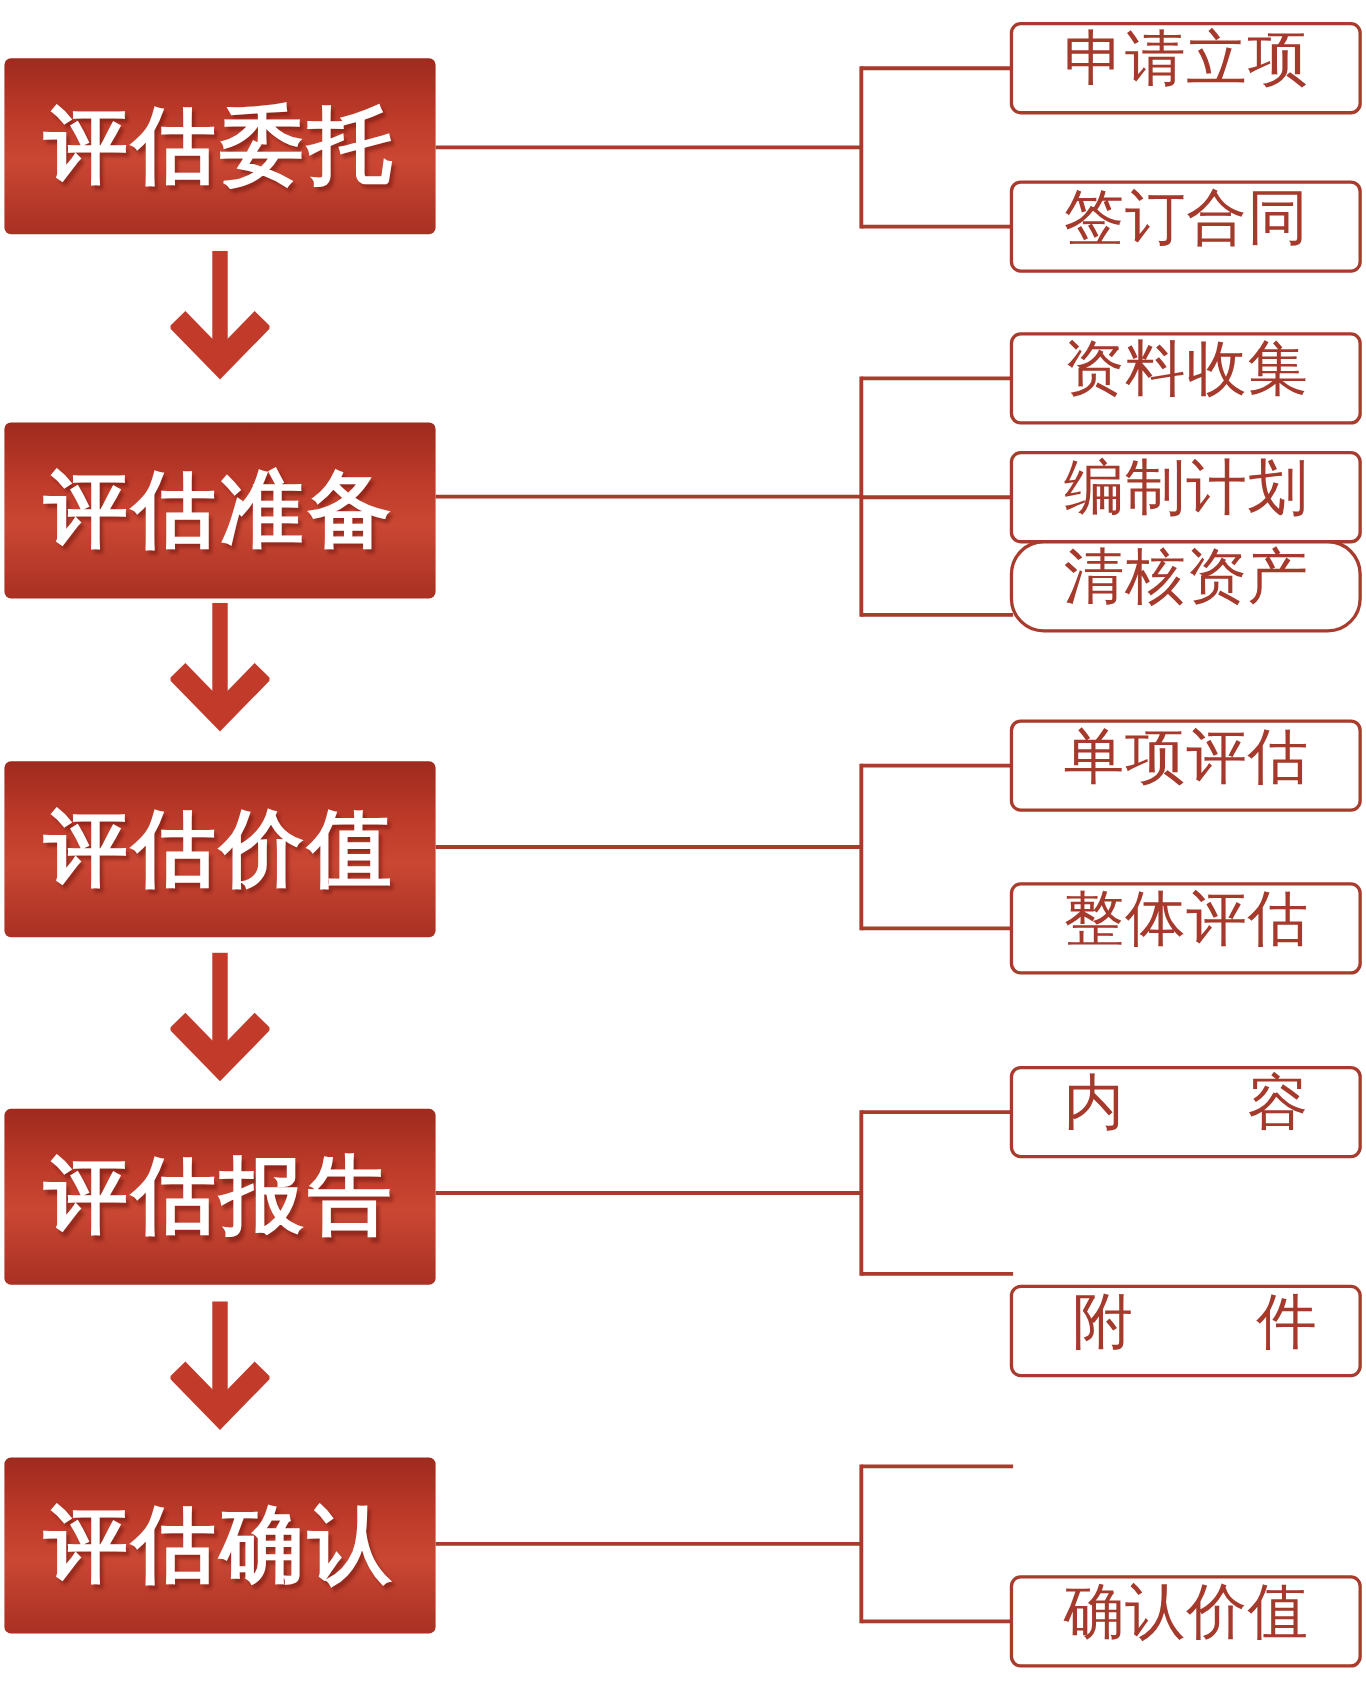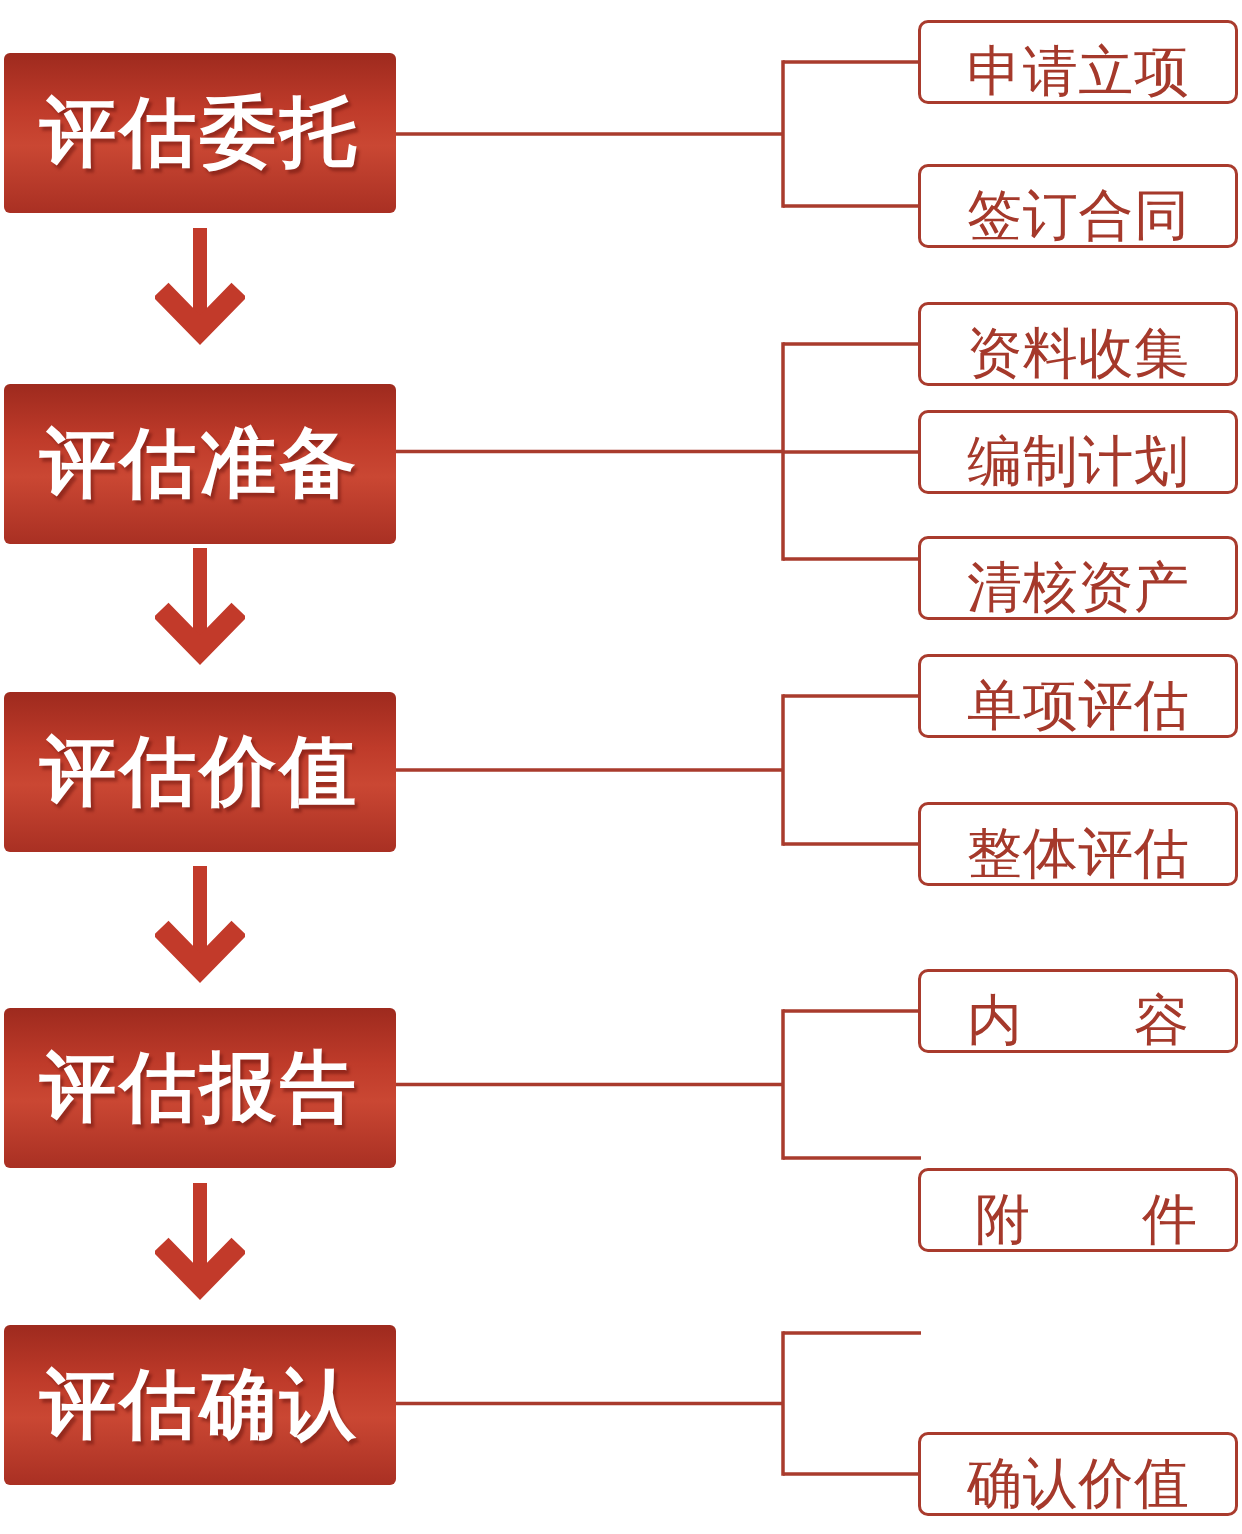--- a/index.html
+++ b/index.html
@@ -25,21 +25,21 @@
     color:var(--c-stage-text);
     font-size:76px;font-weight:bold;letter-spacing:4px;
     text-shadow:3px 4px 3px rgba(80,8,4,0.40);
     white-space:nowrap;
   }
   .child{
     position:absolute;left:918px;width:320px;height:84px;
     box-sizing:border-box;background:#ffffff;
     border:3px solid var(--c-line);
     border-radius:10px;
-    display:flex;align-items:flex-end;justify-content:center;
+    display:flex;align-items:flex-start;justify-content:center;
   }
   .child-label{
     display:inline-block;width:222px;
     color:var(--c-child-text);
     font-size:55px;line-height:1.1;
     text-align:justify;text-align-last:justify;
   }
   .arrow{position:absolute;width:90px;height:120px;}
 </style>
 </head>
@@ -80,21 +80,21 @@
     </div>
     <div class="stage" style="top: 384px; font-family: Liberation Mono, monospace;">
       <span class="stage-label">评估准备</span>
     </div>
     <div class="child" style="top: 302px;">
       <span class="child-label">资料收集</span>
     </div>
     <div class="child" style="top: 410px;">
       <span class="child-label">编制计划</span>
     </div>
-    <div class="child" style="top: 536px;">
+    <div class="child" style="top: 491px; border-radius: 31px;">
       <span class="child-label">清核资产</span>
     </div>
     <div class="stage" style="top: 692px;">
       <span class="stage-label">评估价值</span>
     </div>
     <div class="child" style="top: 654px;">
       <span class="child-label">单项评估</span>
     </div>
     <div class="child" style="top: 802px;">
       <span class="child-label">整体评估</span>

